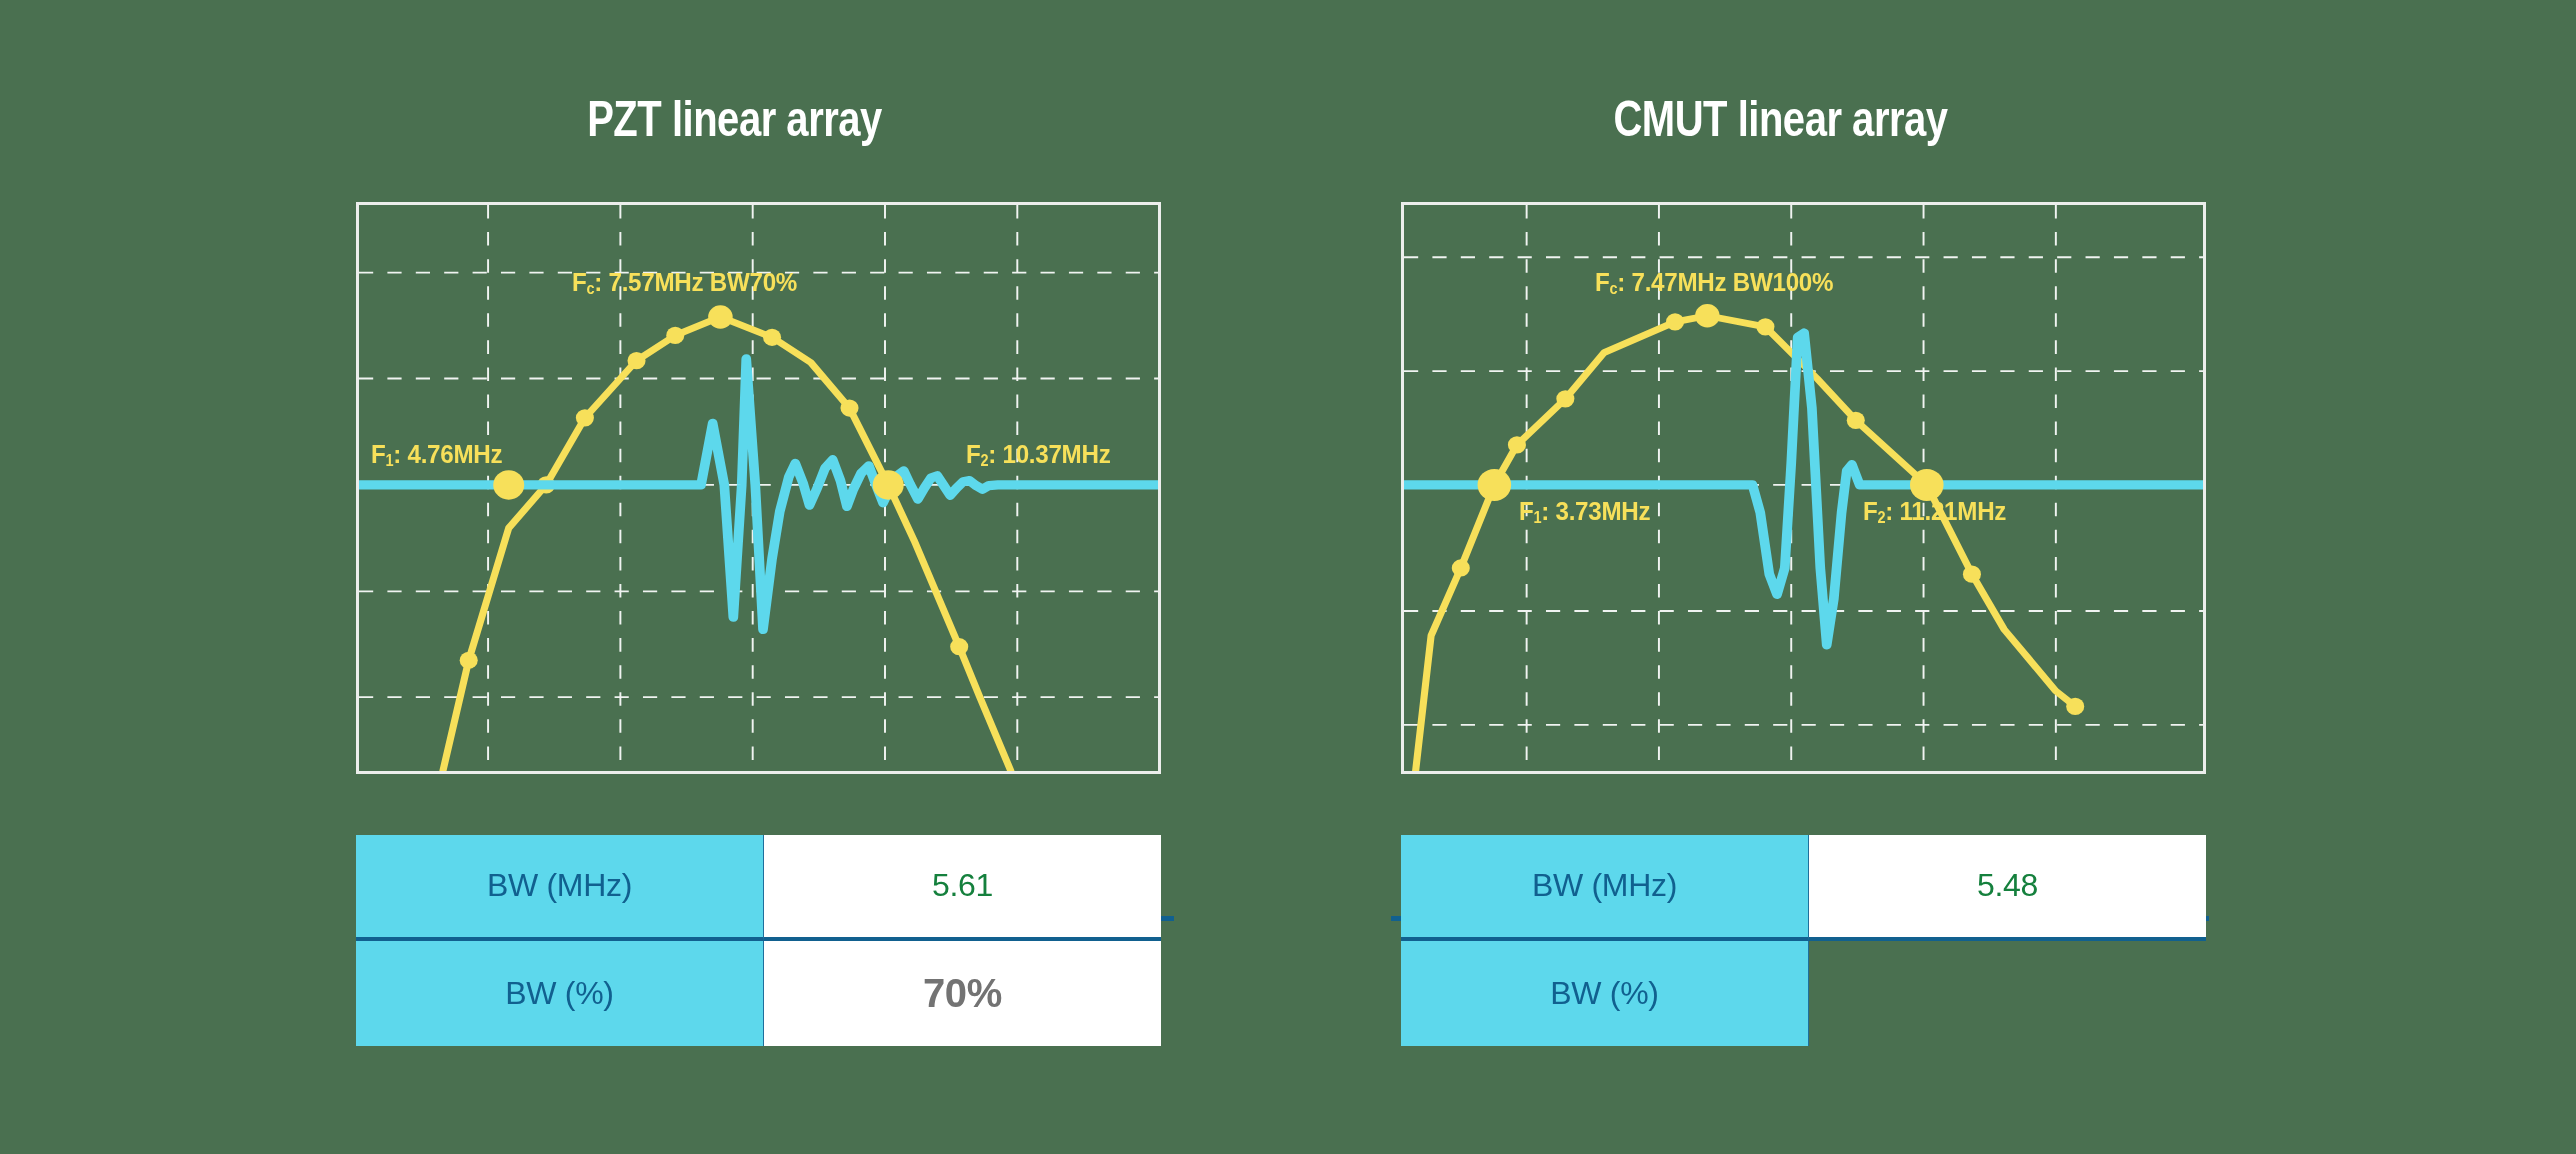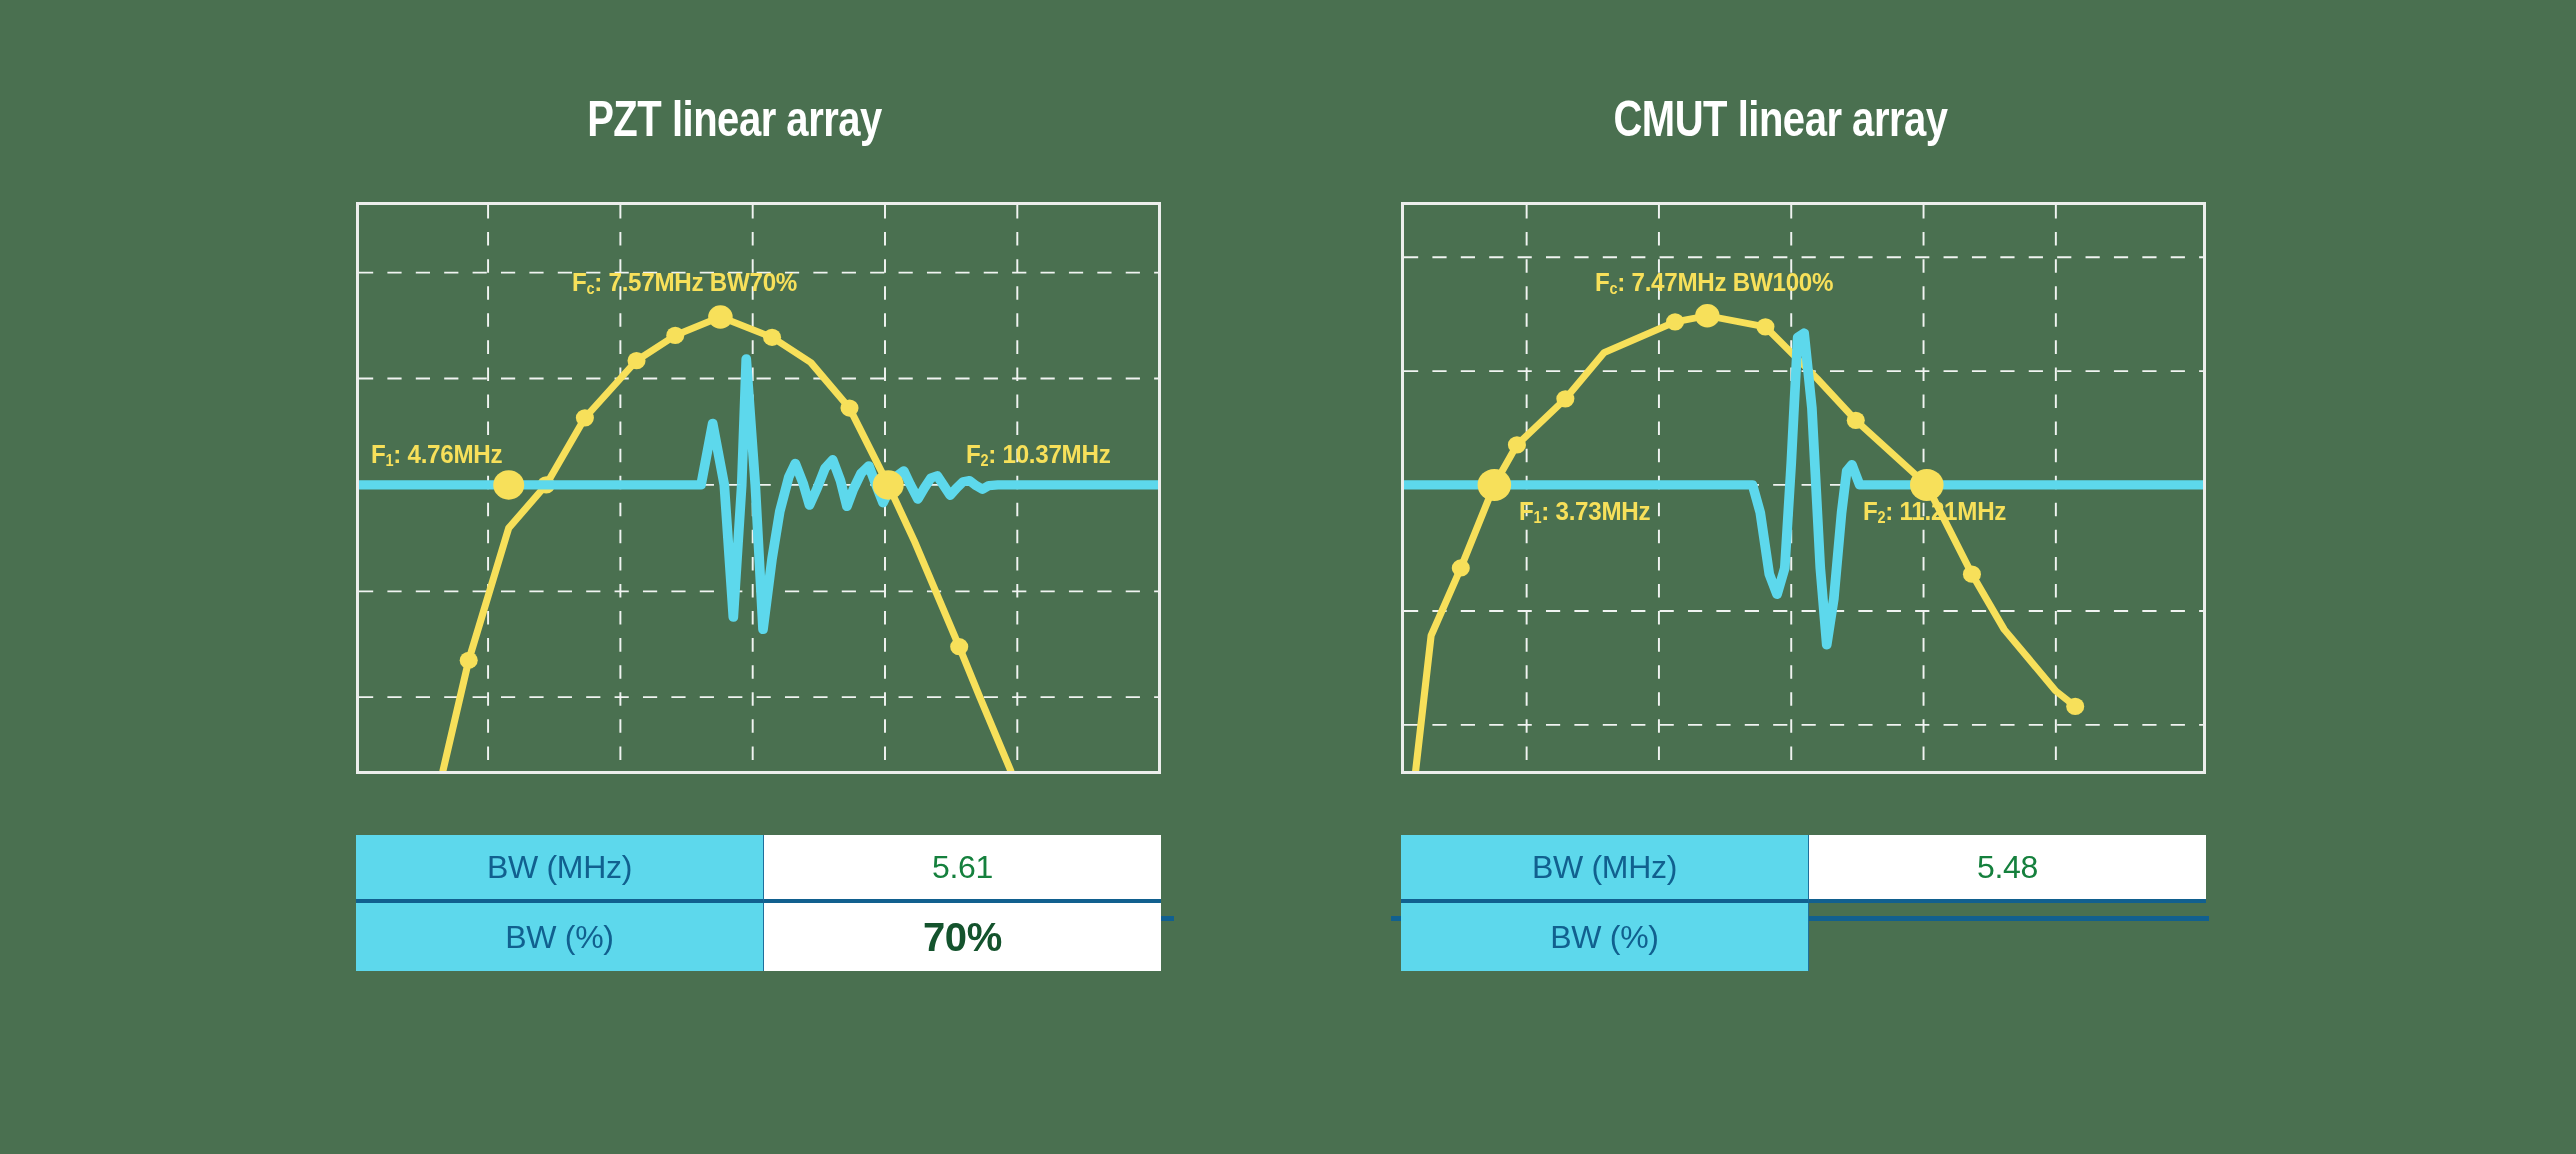--- a/index.html
+++ b/index.html
@@ -99,21 +99,21 @@
 
   .annot-fc-right { left: 191px; top: 62px; }
   .annot-f1-right { left: 115px; top: 291px; }
   .annot-f2-right { left: 459px; top: 291px; }
 
   
   .bw-table {
     position: absolute;
     top: 835px;
     width: 805px;
-    height: 136px;
+    height: 211px;
     display: grid;
     grid-template-columns: 408px 397px;
     grid-template-rows: 1fr 1fr;
   }
   .panel.left  .bw-table { left: 156px; }
   .panel.right .bw-table { left: 155px; }
 
   .cell {
     display: flex;
     align-items: center;
@@ -126,21 +126,21 @@
     background: #5dd8ec;
     color: #11608f;
     font-weight: 400;
   }
   .cell-val {
     background: #ffffff;
     color: #15803d;
     font-weight: 400;
   }
   .cell-val.accent {
-    color: #14532d;
+    color: #737373;
     font-weight: 700;
     font-size: 40px;
   }
   .cell-head.r1, .cell-val.r1 { border-bottom: 4.5px solid #11608f; }
   .cell-head { border-right: 1.9px solid #1f6f9c; }
 
   .table-underline {
     position: absolute;
     top: 916px;
     height: 4.5px;

